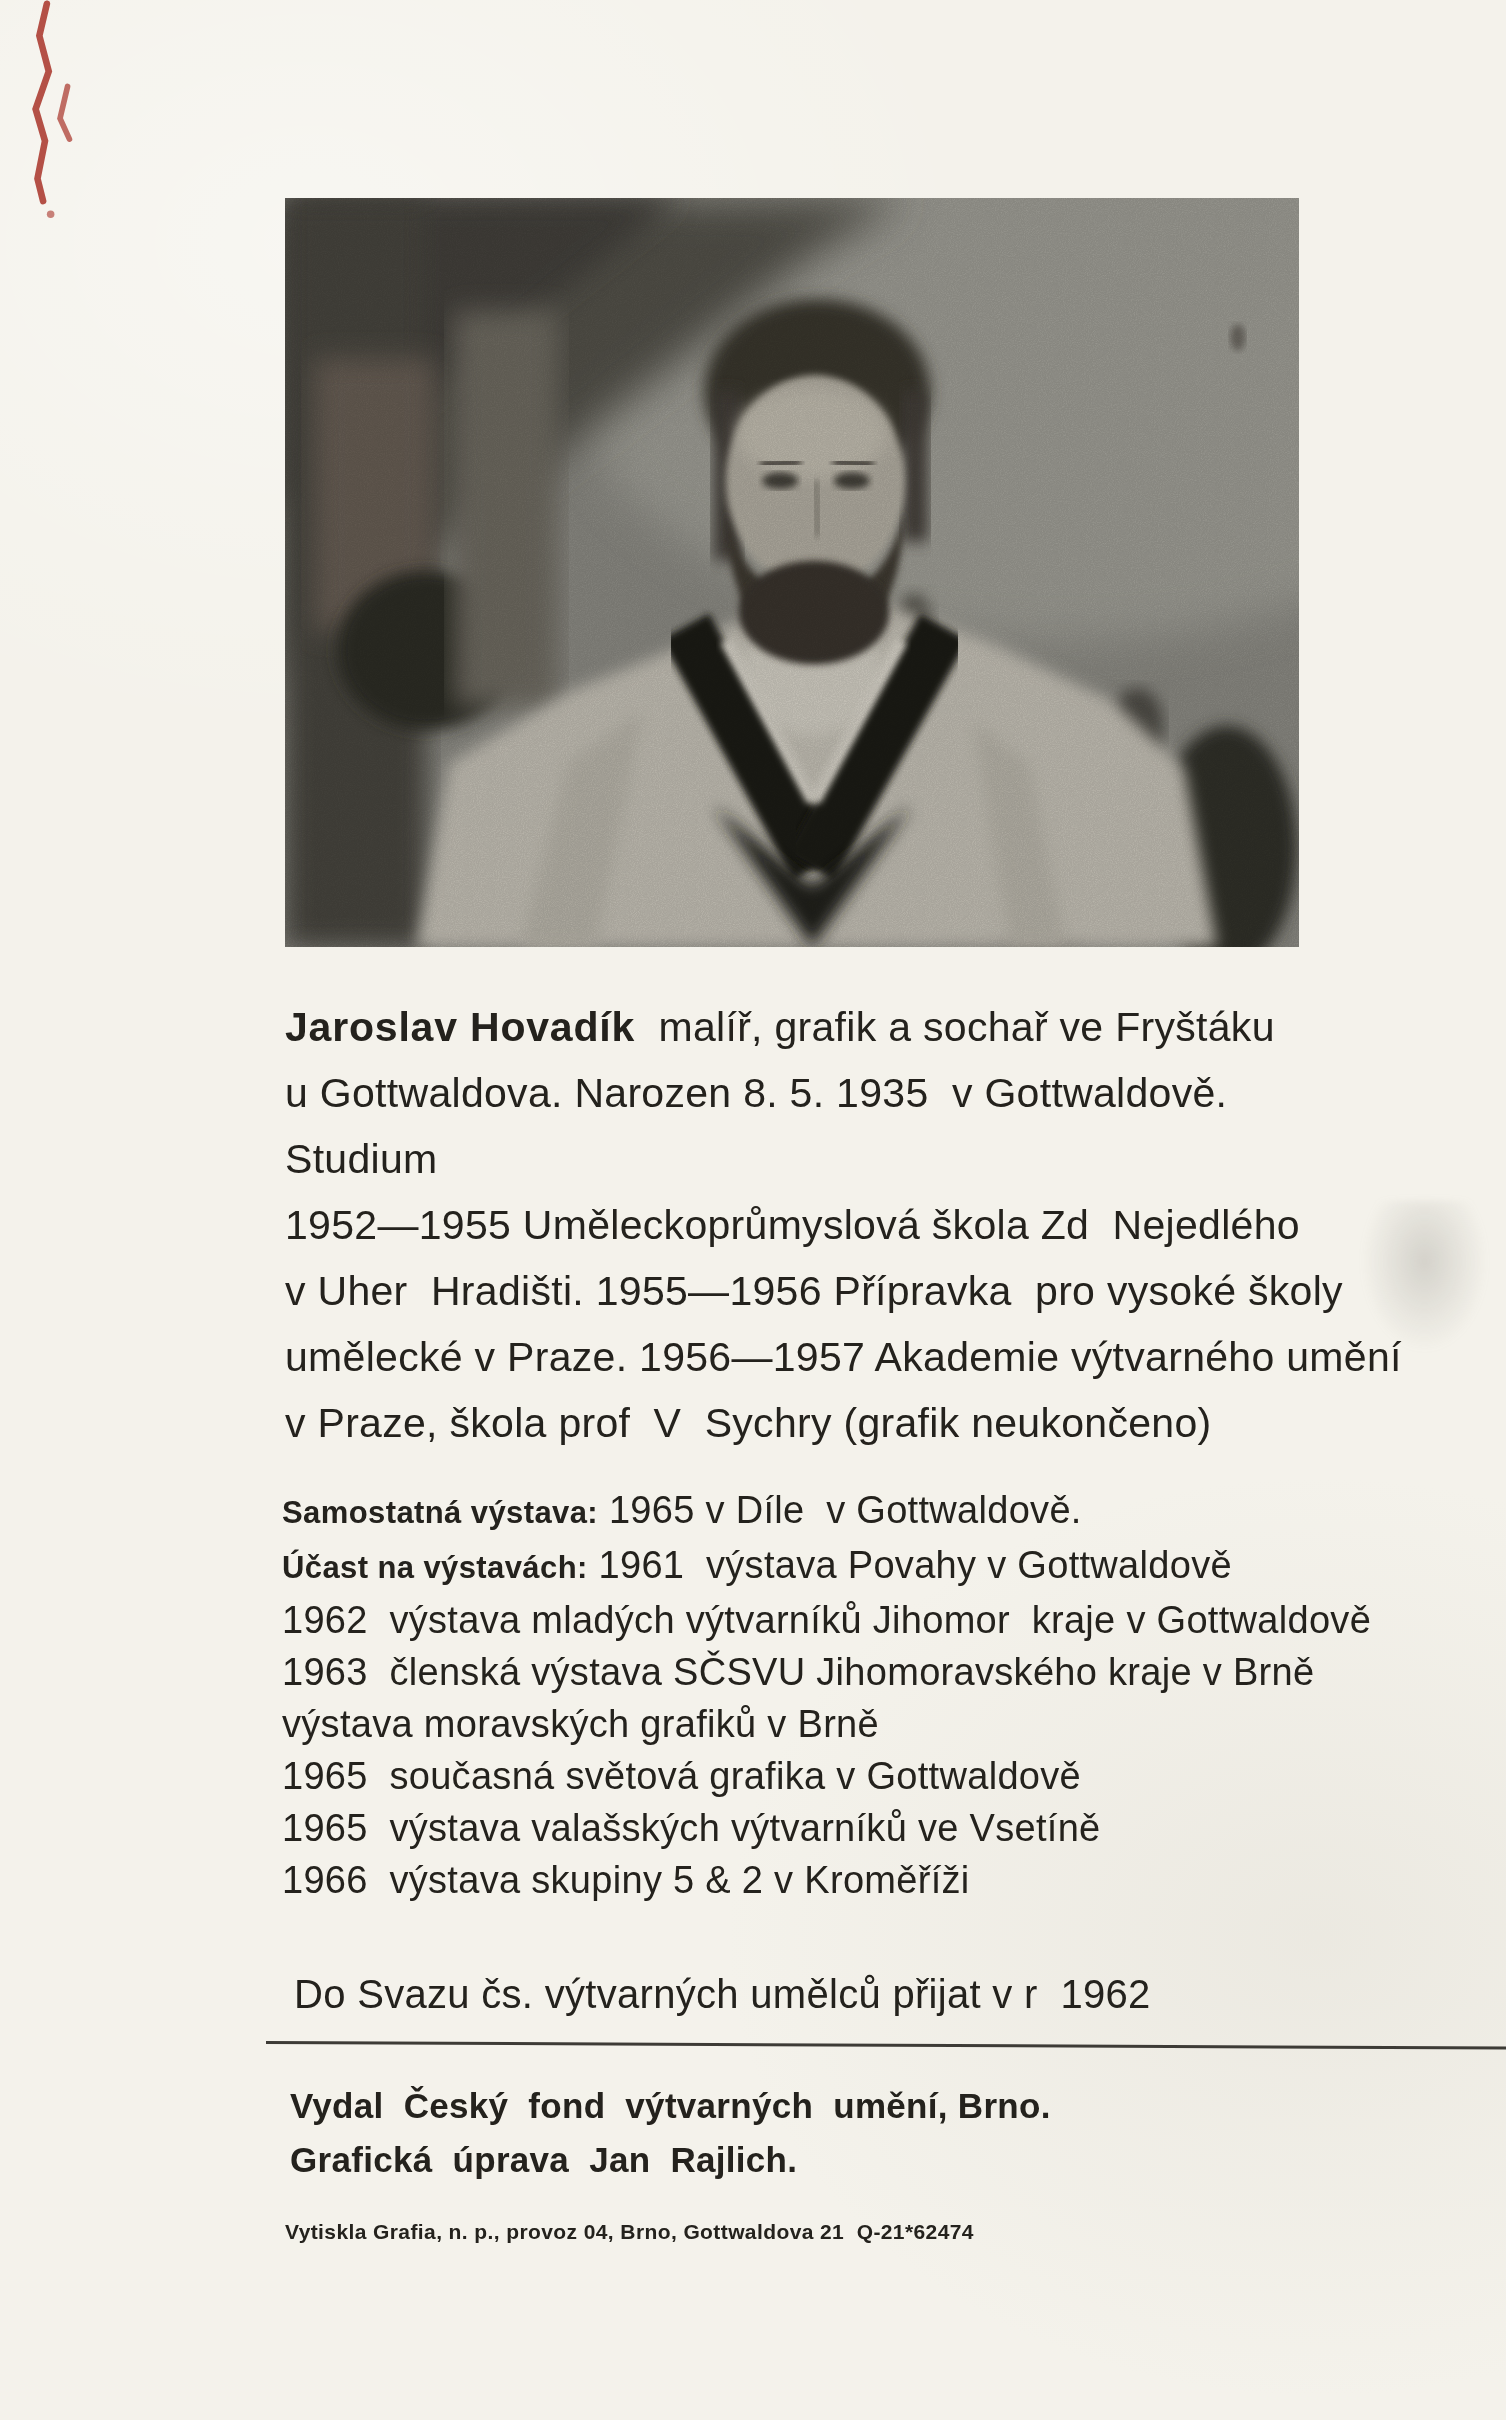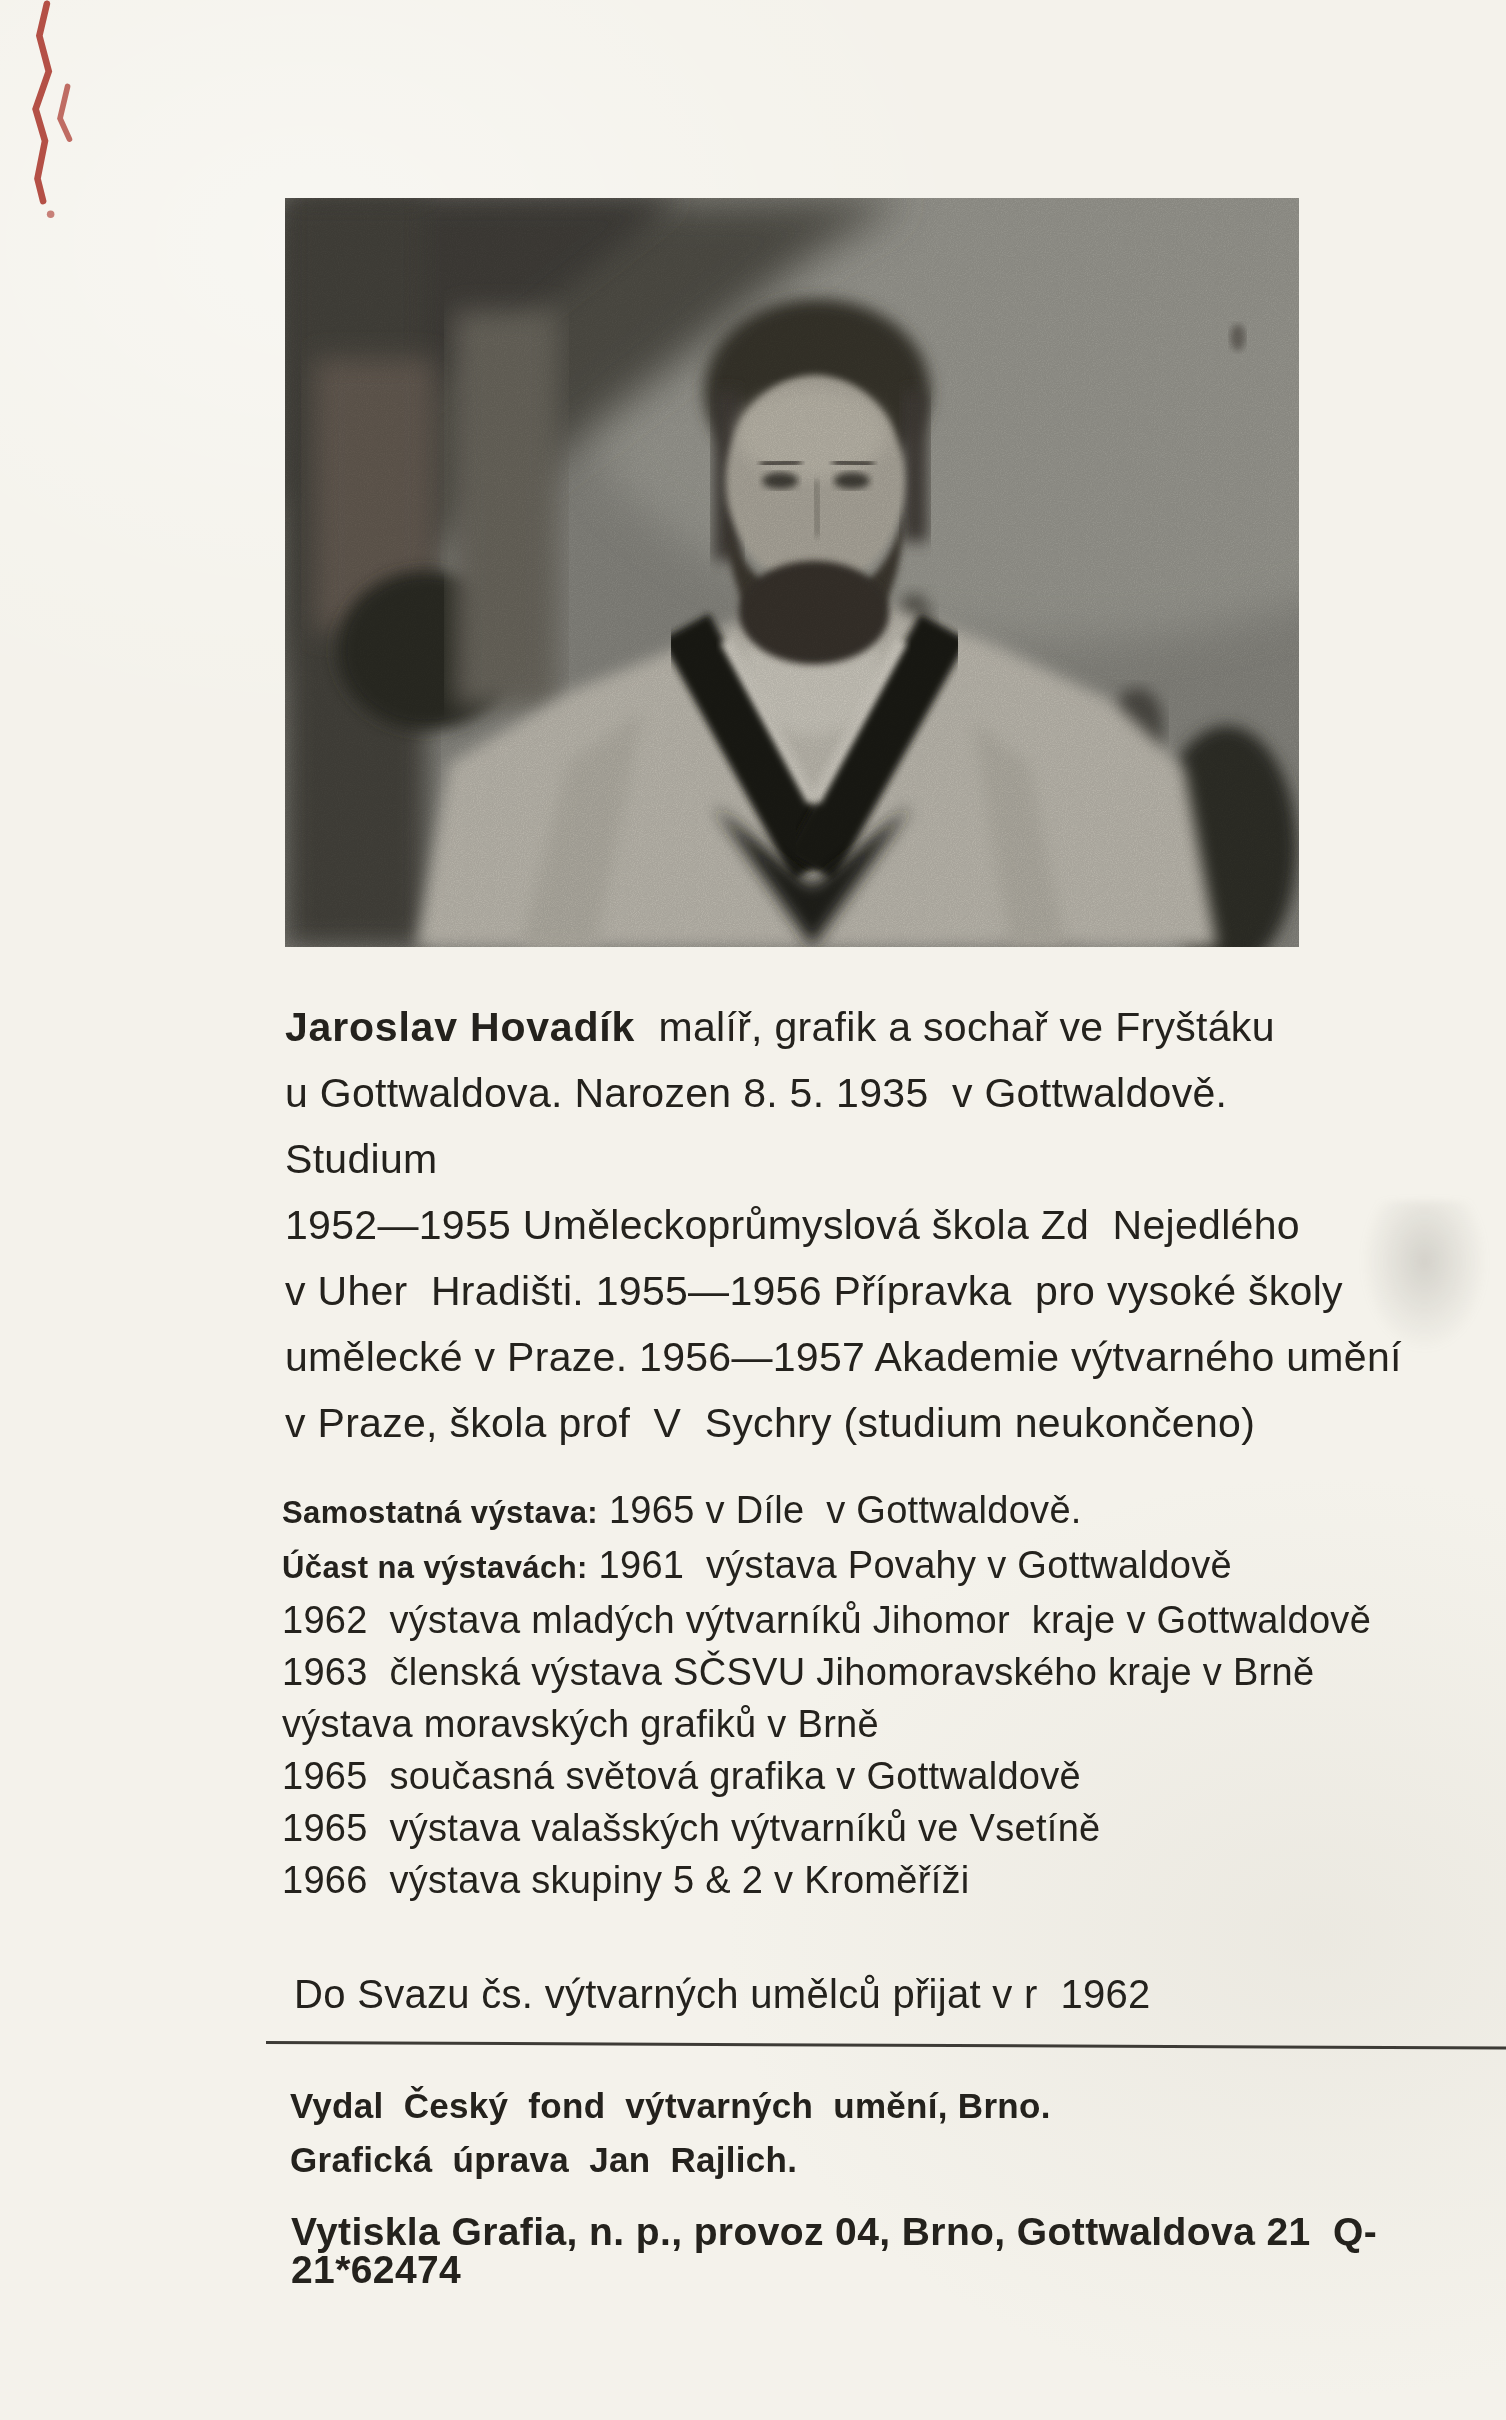--- a/index.html
+++ b/index.html
@@ -35,22 +35,22 @@
   }
   .rule{
     position:absolute;left:266px;top:2041px;width:1240px;height:2.8px;
     background:#3d3b36;transform:rotate(.25deg);transform-origin:left center;
   }
   .colophon-pub{
     position:absolute;left:290px;top:2079px;width:1130px;
     font-size:35px;line-height:54px;font-weight:700;letter-spacing:0.5px;
   }
   .colophon-print{
-    position:absolute;left:291px;top:2213px;width:1177px;
-    font-size:39px;line-height:38px;font-weight:700;letter-spacing:0.4px;
+    position:absolute;left:285px;top:2213px;width:1177px;
+    font-size:21px;line-height:38px;font-weight:700;letter-spacing:0.4px;
   }
   
   .photo{
     position:absolute;left:285px;top:198px;width:1014px;height:749px;
     background:#8d8c85;overflow:hidden;
   }
   .photo svg{display:block;width:100%;height:100%;}
   
   .redmarks{position:absolute;left:26px;top:0;width:85px;height:235px;}
   
@@ -154,21 +154,21 @@
     </svg>
   </div>
 
   <div class="bio">
     <div class="txt"><b>Jaroslav Hovadík</b><span>  malíř, grafik a sochař ve Fryštáku</span></div>
     <div class="txt">u Gottwaldova. Narozen 8. 5. 1935  v Gottwaldově.</div>
     <div class="txt">Studium</div>
     <div class="txt">1952—1955 Uměleckoprůmyslová škola Zd  Nejedlého</div>
     <div class="txt">v Uher  Hradišti. 1955—1956 Přípravka  pro vysoké školy</div>
     <div class="txt">umělecké v Praze. 1956—1957 Akademie výtvarného umění</div>
-    <div class="txt">v Praze, škola prof  V  Sychry (studium neukončeno)</div>
+    <div class="txt">v Praze, škola prof  V  Sychry (grafik neukončeno)</div>
   </div>
 
   <div class="shows">
     <div class="txt"><span class="lbl">Samostatná výstava:</span><span> 1965 v Díle  v Gottwaldově.</span></div>
     <div class="txt"><span class="lbl">Účast na výstavách:</span><span> 1961  výstava Povahy v Gottwaldově</span></div>
     <div class="txt">1962  výstava mladých výtvarníků Jihomor  kraje v Gottwaldově</div>
     <div class="txt">1963  členská výstava SČSVU Jihomoravského kraje v Brně</div>
     <div class="txt">výstava moravských grafiků v Brně</div>
     <div class="txt">1965  současná světová grafika v Gottwaldově</div>
     <div class="txt">1965  výstava valašských výtvarníků ve Vsetíně</div>

